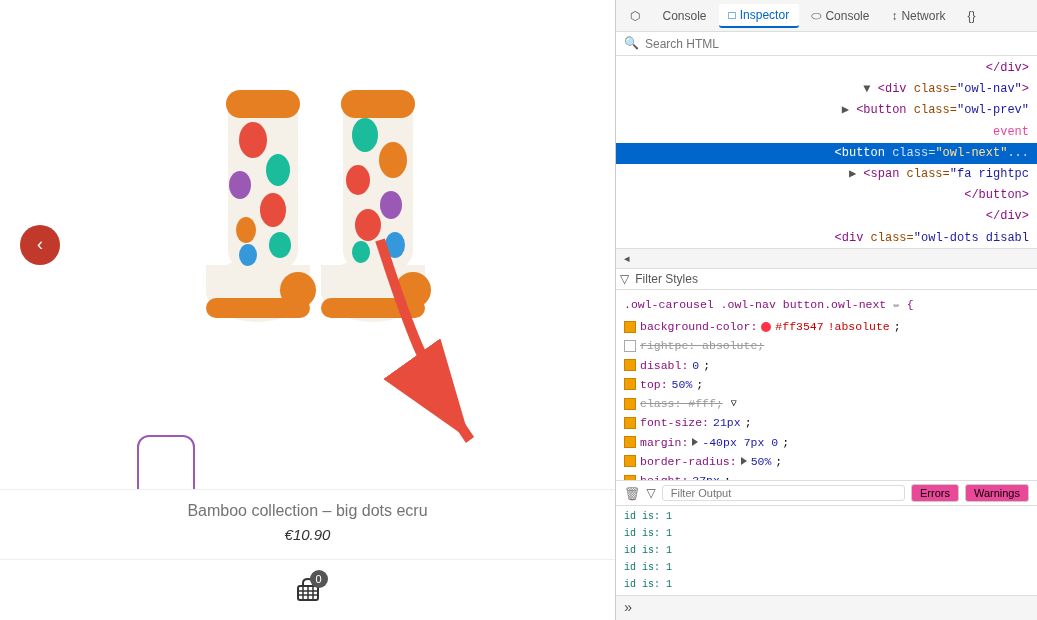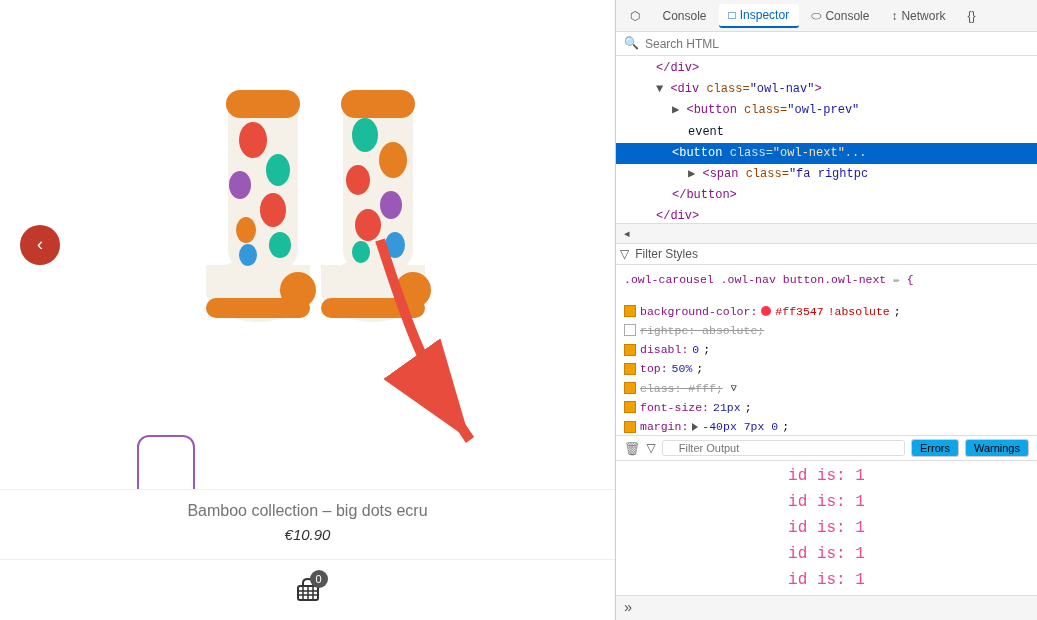--- a/index.html
+++ b/index.html
@@ -221,21 +221,21 @@
       padding: 3px 4px;
       border-bottom: 1px solid #ddd;
       font-family: -apple-system, BlinkMacSystemFont, 'Segoe UI', sans-serif;
       font-size: 12px;
       color: #555;
     }
     .css-rule-selector {
       color: #881280;
       font-weight: 500;
       margin-top: 4px;
-      margin-bottom: 16px;
+      margin-bottom: 6px;
     }
     .css-prop-line {
       display: flex;
       align-items: center;
       gap: 4px;
       padding: 1px 0;
       line-height: 1.5;
     }
     .css-checkbox {
       width: 12px;
@@ -283,39 +283,38 @@
       border-bottom: 1px solid #ddd;
       font-family: -apple-system, BlinkMacSystemFont, 'Segoe UI', sans-serif;
       font-size: 12px;
       color: #555;
     }
     .console-filter-bar .trash-icon { font-size: 13px; cursor: pointer; color: #777; }
     .filter-output-input {
       flex: 1;
       border: 1px solid #ddd;
       border-radius: 3px;
-      padding: 1px 16px;
+      padding: 1px 8px;
       font-size: 11px;
       outline: none;
       font-family: -apple-system, BlinkMacSystemFont, 'Segoe UI', sans-serif;
     }
     .btn-errors {
       padding: 2px 8px;
       font-size: 11px;
-      background: #0ea5e9;
+      background: #ec4899;
       border: 1px solid #ccc;
       border-radius: 3px;
       cursor: pointer;
       font-family: -apple-system, BlinkMacSystemFont, 'Segoe UI', sans-serif;
     }
     .console-lines {
       padding: 2px 8px;
-      font-size: 16px;
-      color: #ec4899;
-      text-align: center;
+      font-size: 10px;
+      color: #0f766e;
     }
     .console-line {
       padding: 1px 0;
       line-height: 1.5;
     }
     .devtools-bottom-bar {
       border-top: 1px solid #ddd;
       padding: 4px 8px;
       background: #f5f5f5;
       display: flex;
@@ -437,25 +436,25 @@
     <div class="dt-tab">
       <span>{}</span>
     </div>
   </div>
 
   <div class="search-bar">
     <span style="color:#aaa;">🔍</span>
     <input type="text" placeholder="Search HTML" style="">
   </div>
 
-  <div class="html-tree" style="max-height:210px;">
+  <div class="html-tree" style="max-height:210px;text-align:right;">
     <div class="tree-line indent-2"><span class="tag">&lt;/div&gt;</span></div>
     <div class="tree-line indent-2"><span style="color:#555;">▼</span> <span class="tag">&lt;div</span> <span class="attr-name">class=</span><span class="attr-val">"owl-nav"</span><span class="tag">&gt;</span></div>
     <div class="tree-line indent-3"><span style="color:#555;">▶</span> <span class="tag">&lt;button</span> <span class="attr-name">class=</span><span class="attr-val">"owl-prev"</span></div>
-    <div class="tree-line indent-4" style="color:#0f172a;">event</div>
+    <div class="tree-line indent-4" style="color:#ec4899;">event</div>
     <div class="tree-line indent-3 highlighted"><span class="tag" style="color:#fff;">&lt;button</span> <span style="color:#cce0ff;">class=</span><span style="color:#ffe0a0;">"owl-next"</span><span style="color:#ddd;">...</span></div>
     <div class="tree-line indent-4"><span style="color:#555;">▶</span> <span class="tag">&lt;span</span> <span class="attr-name">class=</span><span class="attr-val">"fa rightpc</span></div>
     <div class="tree-line indent-3"><span class="tag">&lt;/button&gt;</span></div>
     <div class="tree-line indent-2"><span class="tag">&lt;/div&gt;</span></div>
     <div class="tree-line indent-2"><span class="tag">&lt;div</span> <span class="attr-name">class=</span><span class="attr-val">"owl-dots disabl</span></div>
 
   </div>
 
   <div class="breadcrumb-bar">
     <span>◂</span>

